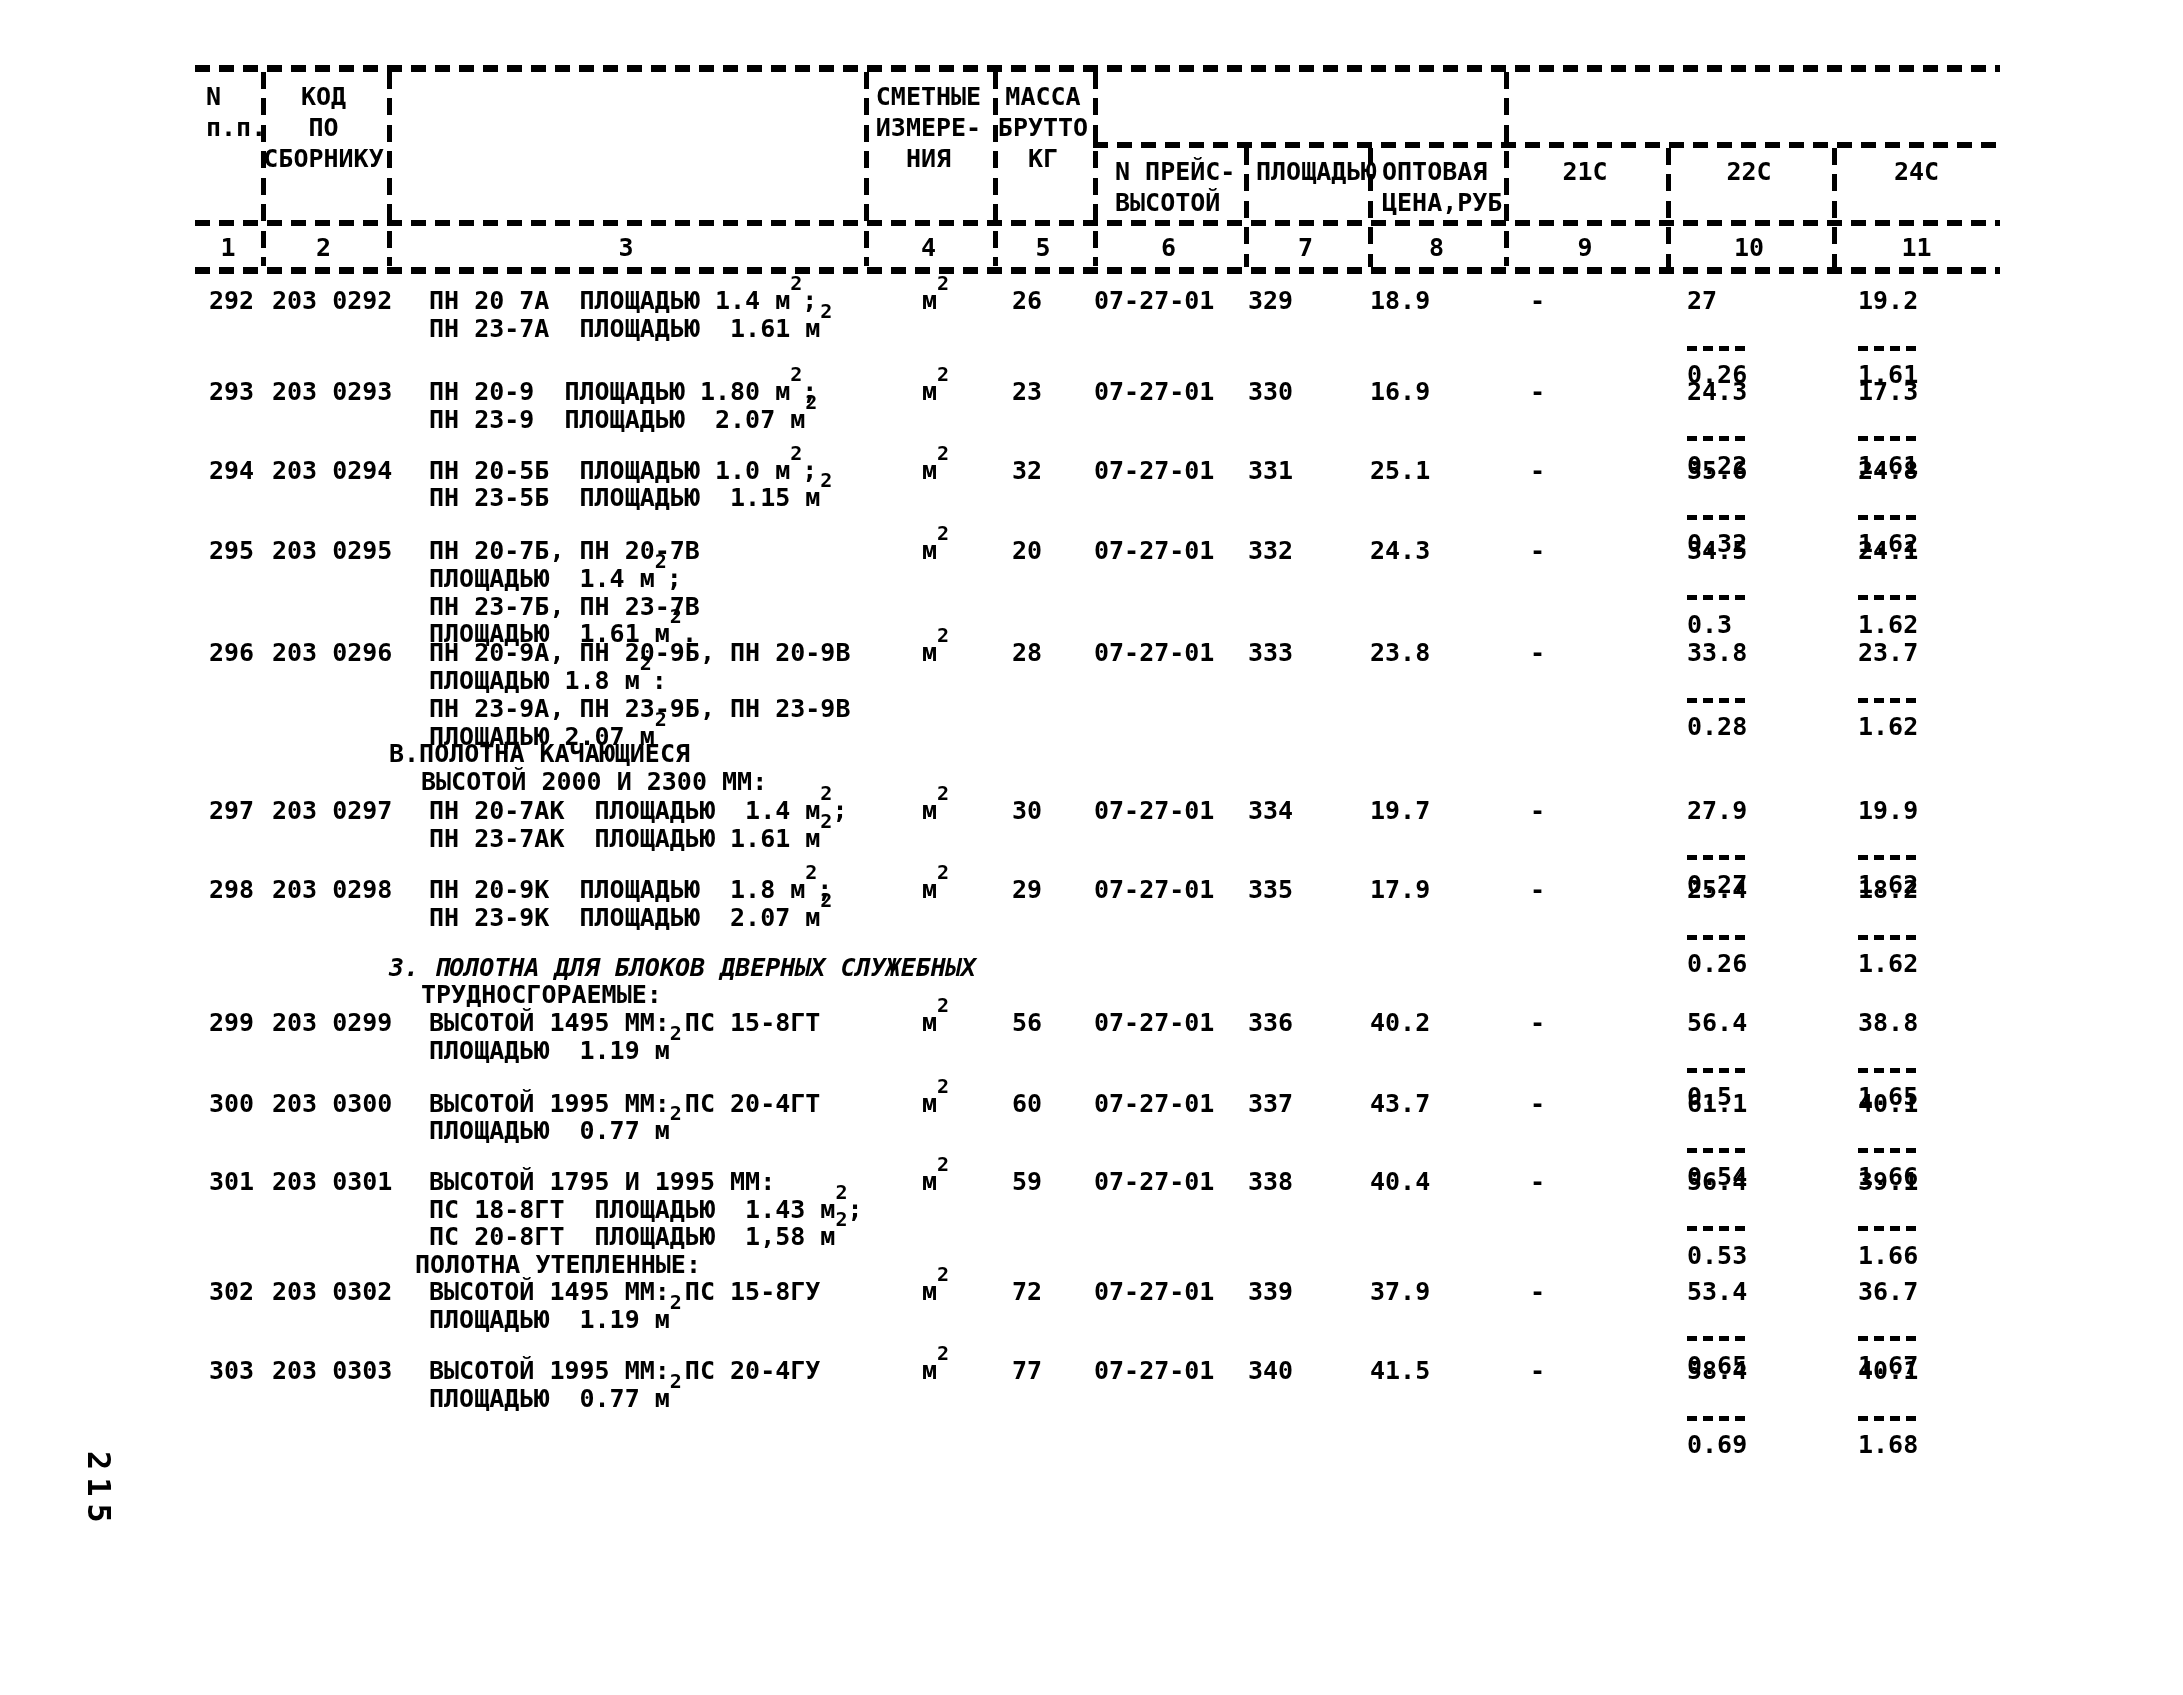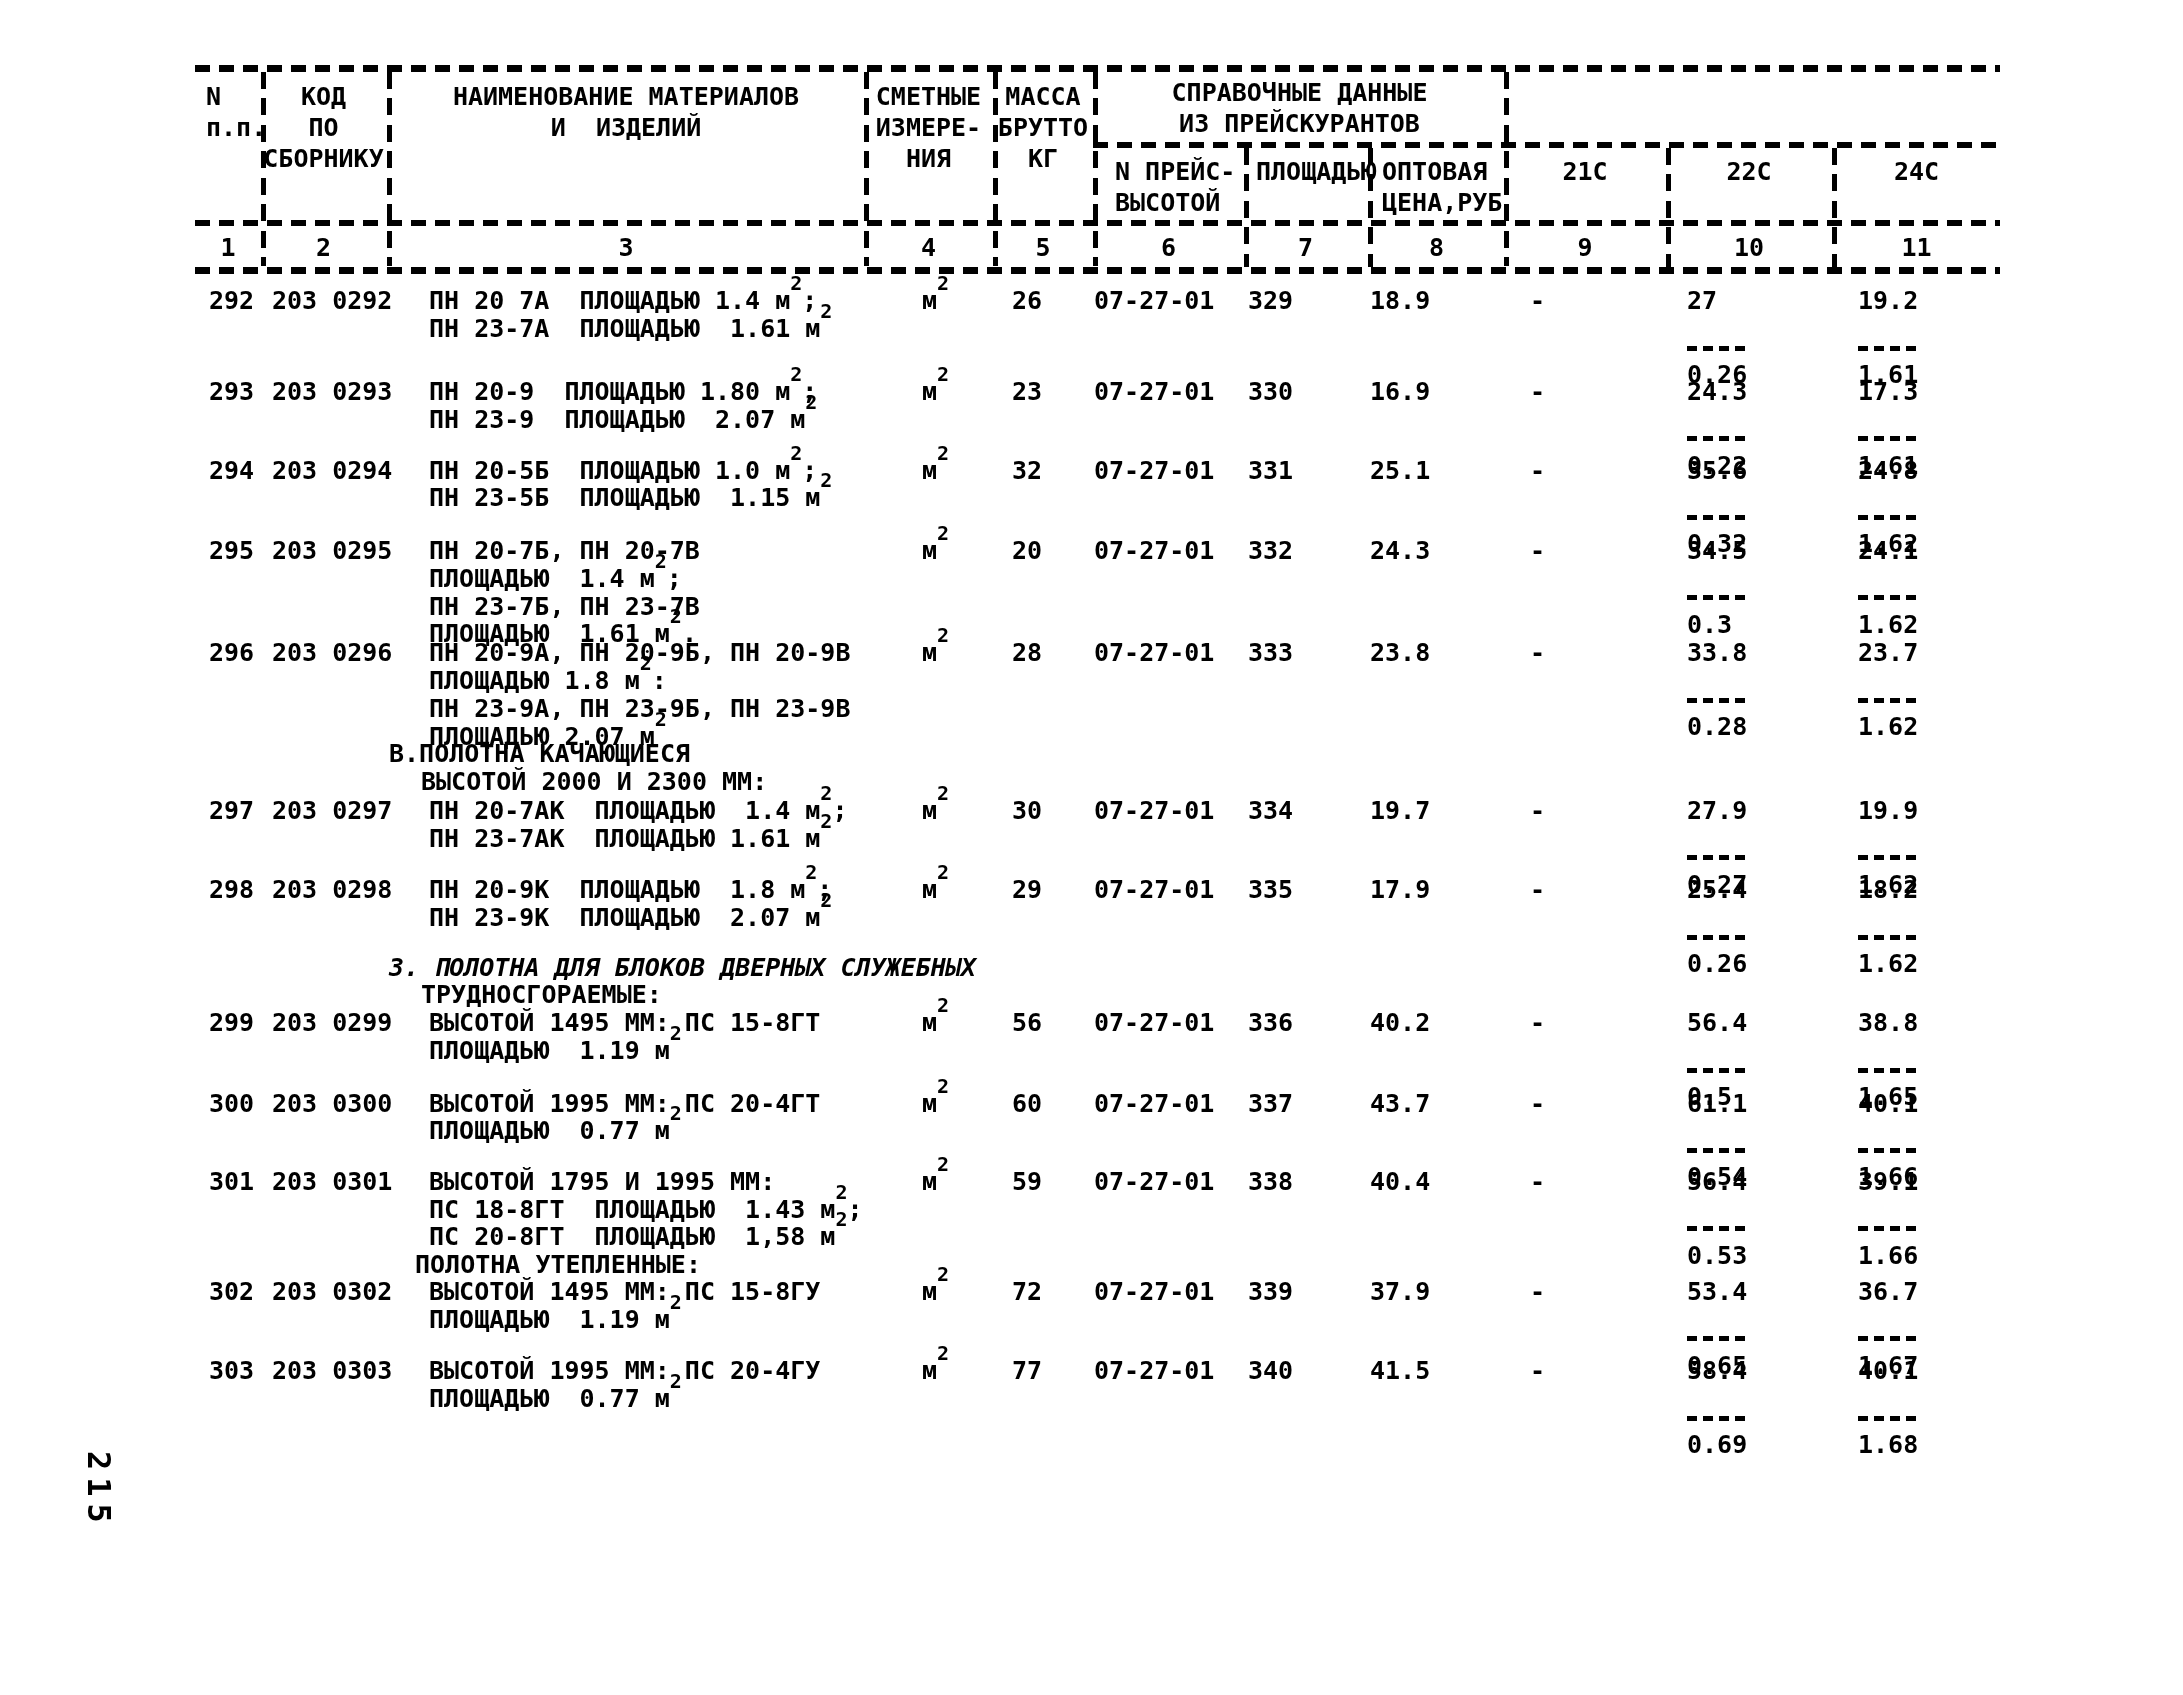--- a/index.html
+++ b/index.html
@@ -41,24 +41,22 @@
   <div class="vline" style="left:1093px;top:72px;height:194px"></div>
   <div class="vline" style="left:1504px;top:72px;height:194px"></div>
   <div class="vline" style="left:1244px;top:148px;height:119px"></div>
   <div class="vline" style="left:1368px;top:148px;height:119px"></div>
   <div class="vline" style="left:1666px;top:148px;height:119px"></div>
   <div class="vline" style="left:1832px;top:148px;height:119px"></div>
 
   
   <div class="abs hdr" style="left:206px;top:81px"><div>N</div><div>п.п.</div></div>
   <div class="abs hdr ctr" style="left:261px;top:81px;width:125px"><div>КОД</div><div>ПО</div><div>СБОРНИКУ</div></div>
-  <div class="abs hdr ctr" style="left:387px;top:81px;width:478px"><div>НАИМЕНОВАНИЕ МАТЕРИАЛОВ</div><div>И  ИЗДЕЛИЙ</div></div>
   <div class="abs hdr ctr" style="left:864px;top:81px;width:129px"><div>СМЕТНЫЕ</div><div>ИЗМЕРЕ-</div><div>НИЯ</div></div>
   <div class="abs hdr ctr" style="left:993px;top:81px;width:100px"><div>МАССА</div><div>БРУТТО</div><div>КГ</div></div>
-  <div class="abs hdr ctr" style="left:1093px;top:77px;width:413px"><div>СПРАВОЧНЫЕ ДАННЫЕ</div><div>ИЗ ПРЕЙСКУРАНТОВ</div></div>
   <div class="abs hdr ctr" style="left:1504px;top:77px;width:496px"></div>
   <div class="abs hdr" style="left:1115px;top:156px"><div>N ПРЕЙС-</div><div>ВЫСОТОЙ</div></div>
   <div class="abs hdr" style="left:1256px;top:156px">ПЛОЩАДЬЮ</div>
   <div class="abs hdr" style="left:1382px;top:156px"><div>ОПТОВАЯ</div><div>ЦЕНА,РУБ</div></div>
   <div class="abs ctr" style="left:1504px;top:158px;width:162px">21С</div>
   <div class="abs ctr" style="left:1666px;top:158px;width:166px">22С</div>
   <div class="abs ctr" style="left:1832px;top:158px;width:169px">24С</div>
 
   
   

